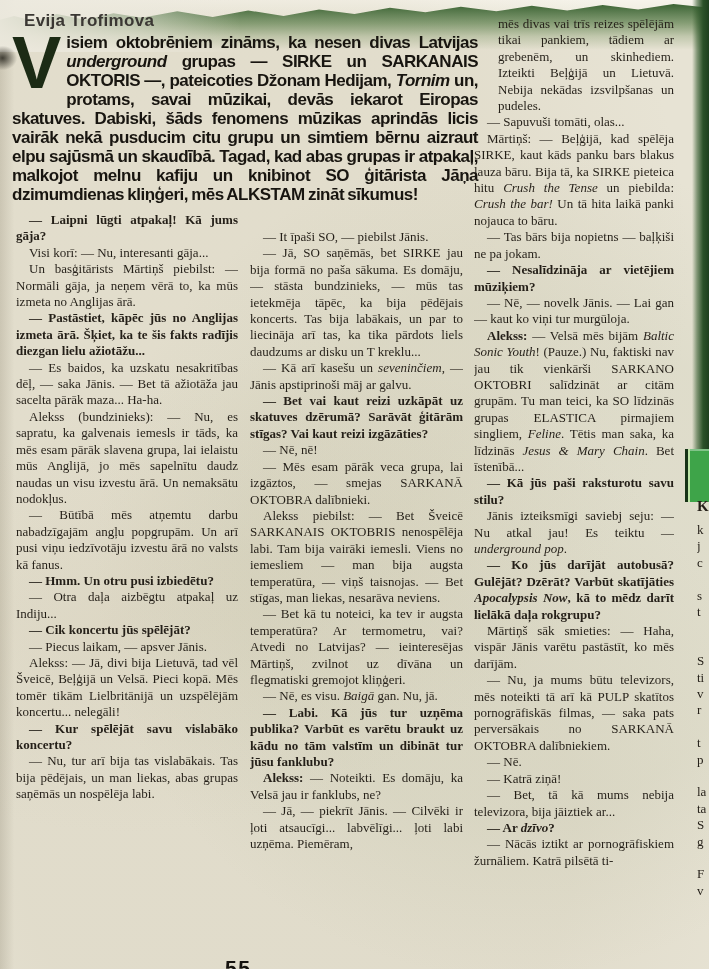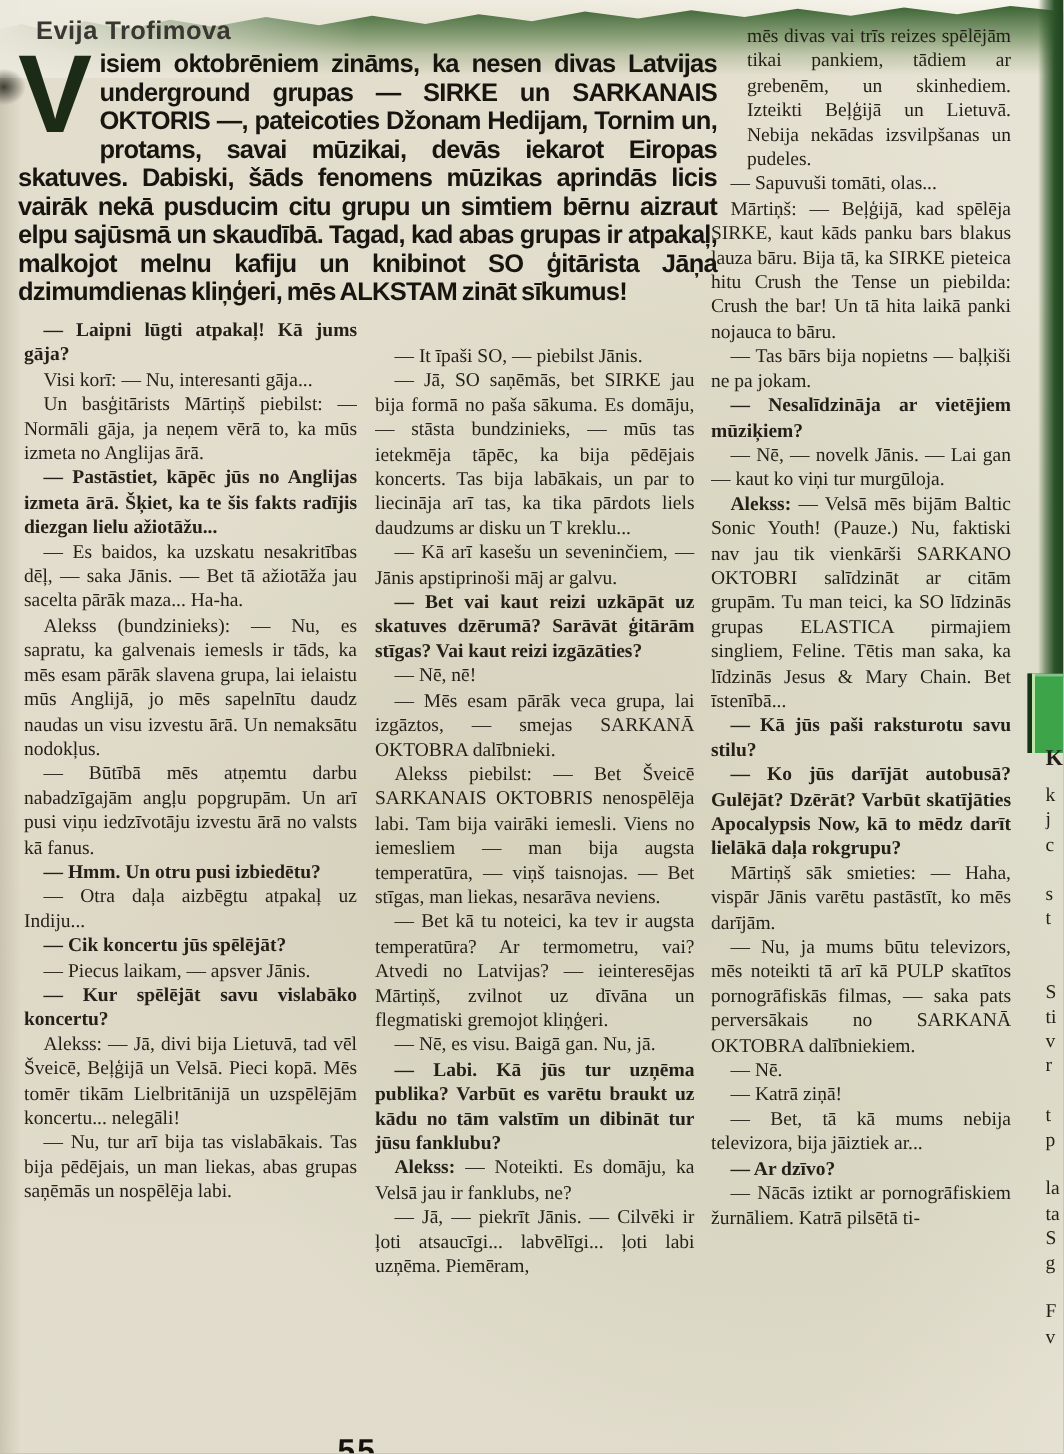--- a/index.html
+++ b/index.html
@@ -72,21 +72,21 @@
     position:absolute;
     font:13px/16.4px "Liberation Serif", serif;
     text-align:justify;color:#241f18;overflow:hidden;
   }
   .col-left{left:16px;top:212px;width:222px;height:752px;}
   .col-mid{left:250px;top:229px;width:213px;height:752px;}
   .col-right{left:474px;top:16px;width:200px;height:950px;}
   .col p.para{margin:0;text-indent:13px;}
   .col p.ni{text-indent:0;margin-left:24px;}
   .col p.q{font-weight:700;}
-  .it{}
+  .it{font-style:italic;}
   .bd{font-weight:700;}
   .sliver{
     position:absolute;right:0;top:497px;width:12px;height:470px;overflow:hidden;
     font:13px/16.4px "Liberation Serif", serif;color:#241f18;
   }
   .sliver-head{font:700 15px/19px "Liberation Serif", serif;margin-bottom:6px;}
   .sliver-line{min-height:16.4px;}
   .page-num{
     position:absolute;left:225px;top:957px;
     font:700 21px/21px "Liberation Sans", sans-serif;
@@ -118,22 +118,22 @@
       <p class="para"><span>Visi korī: — Nu, interesanti gāja...</span></p>
       <p class="para"><span>Un basģitārists Mārtiņš piebilst: — Normāli gāja, ja neņem vērā to, ka mūs izmeta no Anglijas ārā.</span></p>
       <p class="para q"><span>— Pastāstiet, kāpēc jūs no Anglijas izmeta ārā. Šķiet, ka te šis fakts radījis diezgan lielu ažiotāžu...</span></p>
       <p class="para"><span>— Es baidos, ka uzskatu nesakritības dēļ, — saka Jānis. — Bet tā ažiotāža jau sacelta pārāk maza... Ha-ha.</span></p>
       <p class="para"><span>Alekss (bundzinieks): — Nu, es sapratu, ka galvenais iemesls ir tāds, ka mēs esam pārāk slavena grupa, lai ielaistu mūs Anglijā, jo mēs sapelnītu daudz naudas un visu izvestu ārā. Un nemaksātu nodokļus.</span></p>
       <p class="para"><span>— Būtībā mēs atņemtu darbu nabadzīgajām angļu popgrupām. Un arī pusi viņu iedzīvotāju izvestu ārā no valsts kā fanus.</span></p>
       <p class="para q"><span>— Hmm. Un otru pusi izbiedētu?</span></p>
       <p class="para"><span>— Otra daļa aizbēgtu atpakaļ uz Indiju...</span></p>
       <p class="para q"><span>— Cik koncertu jūs spēlējāt?</span></p>
       <p class="para"><span>— Piecus laikam, — apsver Jānis.</span></p>
+      <p class="para"><span>Alekss: — Jā, divi bija Lietuvā, tad vēl Šveicē, Beļģijā un Velsā. Pieci kopā. Mēs tomēr tikām Lielbritānijā un uzspēlējām koncertu... nelegāli!</span></p>
       <p class="para q"><span>— Kur spēlējāt savu vislabāko koncertu?</span></p>
-      <p class="para"><span>Alekss: — Jā, divi bija Lietuvā, tad vēl Šveicē, Beļģijā un Velsā. Pieci kopā. Mēs tomēr tikām Lielbritānijā un uzspēlējām koncertu... nelegāli!</span></p>
       <p class="para"><span>— Nu, tur arī bija tas vislabākais. Tas bija pēdējais, un man liekas, abas grupas saņēmās un nospēlēja labi.</span></p>
     </div>
   <div class="col col-mid">
       <p class="para"><span>— It īpaši SO, — piebilst Jānis.</span></p>
       <p class="para"><span>— Jā, SO saņēmās, bet SIRKE jau bija formā no paša sākuma. Es domāju, — stāsta bundzinieks, — mūs tas ietekmēja tāpēc, ka bija pēdējais koncerts. Tas bija labākais, un par to liecināja arī tas, ka tika pārdots liels daudzums ar disku un T kreklu...</span></p>
       <p class="para"><span>— Kā arī kasešu un </span><span class="it">seveninčiem</span><span>, — Jānis apstiprinoši māj ar galvu.</span></p>
       <p class="para q"><span>— Bet vai kaut reizi uzkāpāt uz skatuves dzērumā? Sarāvāt ģitārām stīgas? Vai kaut reizi izgāzāties?</span></p>
       <p class="para"><span>— Nē, nē!</span></p>
       <p class="para"><span>— Mēs esam pārāk veca grupa, lai izgāztos, — smejas SARKANĀ OKTOBRA dalībnieki.</span></p>
       <p class="para"><span>Alekss piebilst: — Bet Šveicē SARKANAIS OKTOBRIS nenospēlēja labi. Tam bija vairāki iemesli. Viens no iemesliem — man bija augsta temperatūra, — viņš taisnojas. — Bet stīgas, man liekas, nesarāva neviens.</span></p>
@@ -145,20 +145,21 @@
     </div>
   <div class="col col-right">
       <p class="para ni"><span>mēs divas vai trīs reizes spēlējām tikai pankiem, tādiem ar grebenēm, un skinhediem. Izteikti Beļģijā un Lietuvā. Nebija nekādas izsvilpšanas un pudeles.</span></p>
       <p class="para"><span>— Sapuvuši tomāti, olas...</span></p>
       <p class="para"><span>Mārtiņš: — Beļģijā, kad spēlēja SIRKE, kaut kāds panku bars blakus lauza bāru. Bija tā, ka SIRKE pieteica hitu </span><span class="it">Crush the Tense</span><span> un piebilda: </span><span class="it">Crush the bar!</span><span> Un tā hita laikā panki nojauca to bāru.</span></p>
       <p class="para"><span>— Tas bārs bija nopietns — baļķiši ne pa jokam.</span></p>
       <p class="para q"><span>— Nesalīdzināja ar vietējiem mūziķiem?</span></p>
       <p class="para"><span>— Nē, — novelk Jānis. — Lai gan — kaut ko viņi tur murgūloja.</span></p>
       <p class="para"><span class="bd">Alekss:</span><span> — Velsā mēs bijām </span><span class="it">Baltic Sonic Youth</span><span>! (Pauze.) Nu, faktiski nav jau tik vienkārši SARKANO OKTOBRI salīdzināt ar citām grupām. Tu man teici, ka SO līdzinās grupas ELASTICA pirmajiem singliem, </span><span class="it">Feline</span><span>. Tētis man saka, ka līdzinās </span><span class="it">Jesus &amp; Mary Chain</span><span>. Bet īstenībā...</span></p>
       <p class="para q"><span>— Kā jūs paši raksturotu savu stilu?</span></p>
+      <p class="para"><span>Jānis izteiksmīgi saviebj seju: — Nu atkal jau! Es teiktu — </span><span class="it">underground pop</span><span>.</span></p>
       <p class="para q"><span>— Ko jūs darījāt autobusā? Gulējāt? Dzērāt? Varbūt skatījāties </span><span class="it">Apocalypsis Now</span><span>, kā to mēdz darīt lielākā daļa rokgrupu?</span></p>
       <p class="para"><span>Mārtiņš sāk smieties: — Haha, vispār Jānis varētu pastāstīt, ko mēs darījām.</span></p>
       <p class="para"><span>— Nu, ja mums būtu televizors, mēs noteikti tā arī kā PULP skatītos pornogrāfiskās filmas, — saka pats perversākais no SARKANĀ OKTOBRA dalībniekiem.</span></p>
       <p class="para"><span>— Nē.</span></p>
       <p class="para"><span>— Katrā ziņā!</span></p>
       <p class="para"><span>— Bet, tā kā mums nebija televizora, bija jāiztiek ar...</span></p>
       <p class="para q"><span>— Ar </span><span class="it">dzīvo</span><span>?</span></p>
       <p class="para"><span>— Nācās iztikt ar pornogrāfiskiem žurnāliem. Katrā pilsētā ti-</span></p>
     </div>
 

